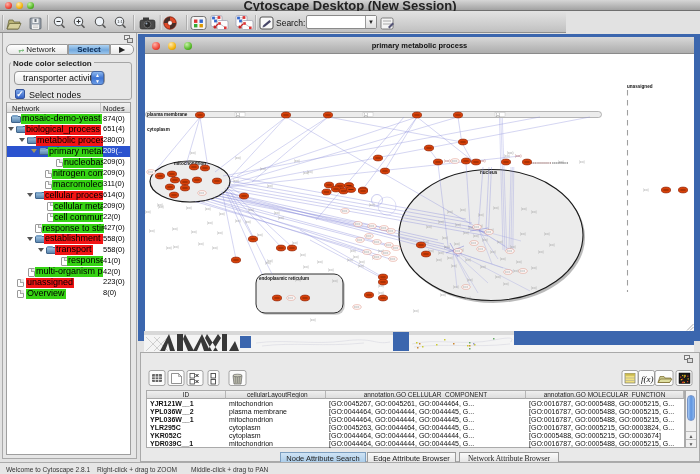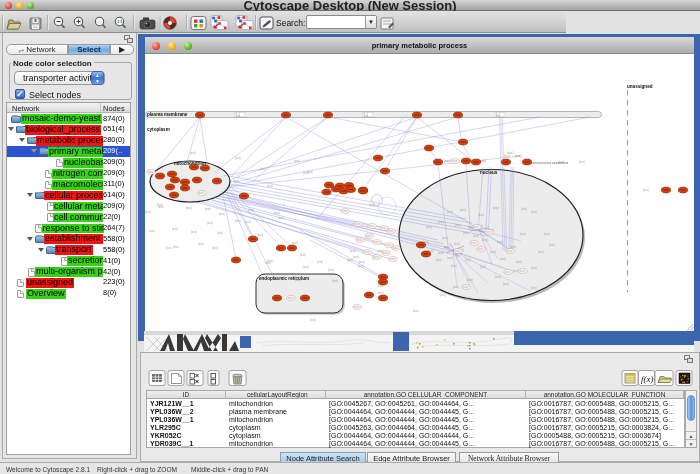--- a/index.html
+++ b/index.html
@@ -306,37 +306,37 @@
           <span class="num" style="">209(0)</span>
         </div>
         <div class="trow" style="top:108.9px;">
           <span class="doc" style="left:40px;"></span>
           <span class="lbl g" style="left:46px;max-width:50px;">cell communicat</span>
           <span class="num" style="">22(0)</span>
         </div>
         <div class="trow" style="top:119.8px;">
           <span class="doc" style="left:28px;"></span>
           <span class="lbl g" style="left:34.5px;max-width:62px;">response to stimul</span>
-          <span class="num" style="">264(7)</span>
+          <span class="num" style="">427(0)</span>
         </div>
         <div class="trow" style="top:130.7px;">
           <span class="arr" style="left:20px;"></span>
           <span class="fold" style="left:28px;"></span>
           <span class="lbl r" style="left:37px;max-width:59px;">establishment of lo</span>
           <span class="num" style="">558(0)</span>
         </div>
         <div class="trow" style="top:141.7px;">
           <span class="arr" style="left:31px;"></span>
           <span class="fold" style="left:39px;"></span>
           <span class="lbl r" style="left:48px;max-width:48px;">transport</span>
           <span class="num" style="">558(0)</span>
         </div>
         <div class="trow" style="top:152.6px;">
           <span class="doc" style="left:54px;"></span>
-          <span class="lbl g" style="left:60px;max-width:36px;">secretion</span>
+          <span class="lbl g" style="left:60px;max-width:36px;">response</span>
           <span class="num" style="">41(0)</span>
         </div>
         <div class="trow" style="top:163.5px;">
           <span class="doc" style="left:21px;"></span>
           <span class="lbl g" style="left:28px;max-width:68px;">multi-organism pro</span>
           <span class="num" style="">42(0)</span>
         </div>
         <div class="trow" style="top:174.4px;">
           <span class="doc" style="left:10px;"></span>
           <span class="lbl r" style="left:19px;max-width:77px;">unassigned</span>

